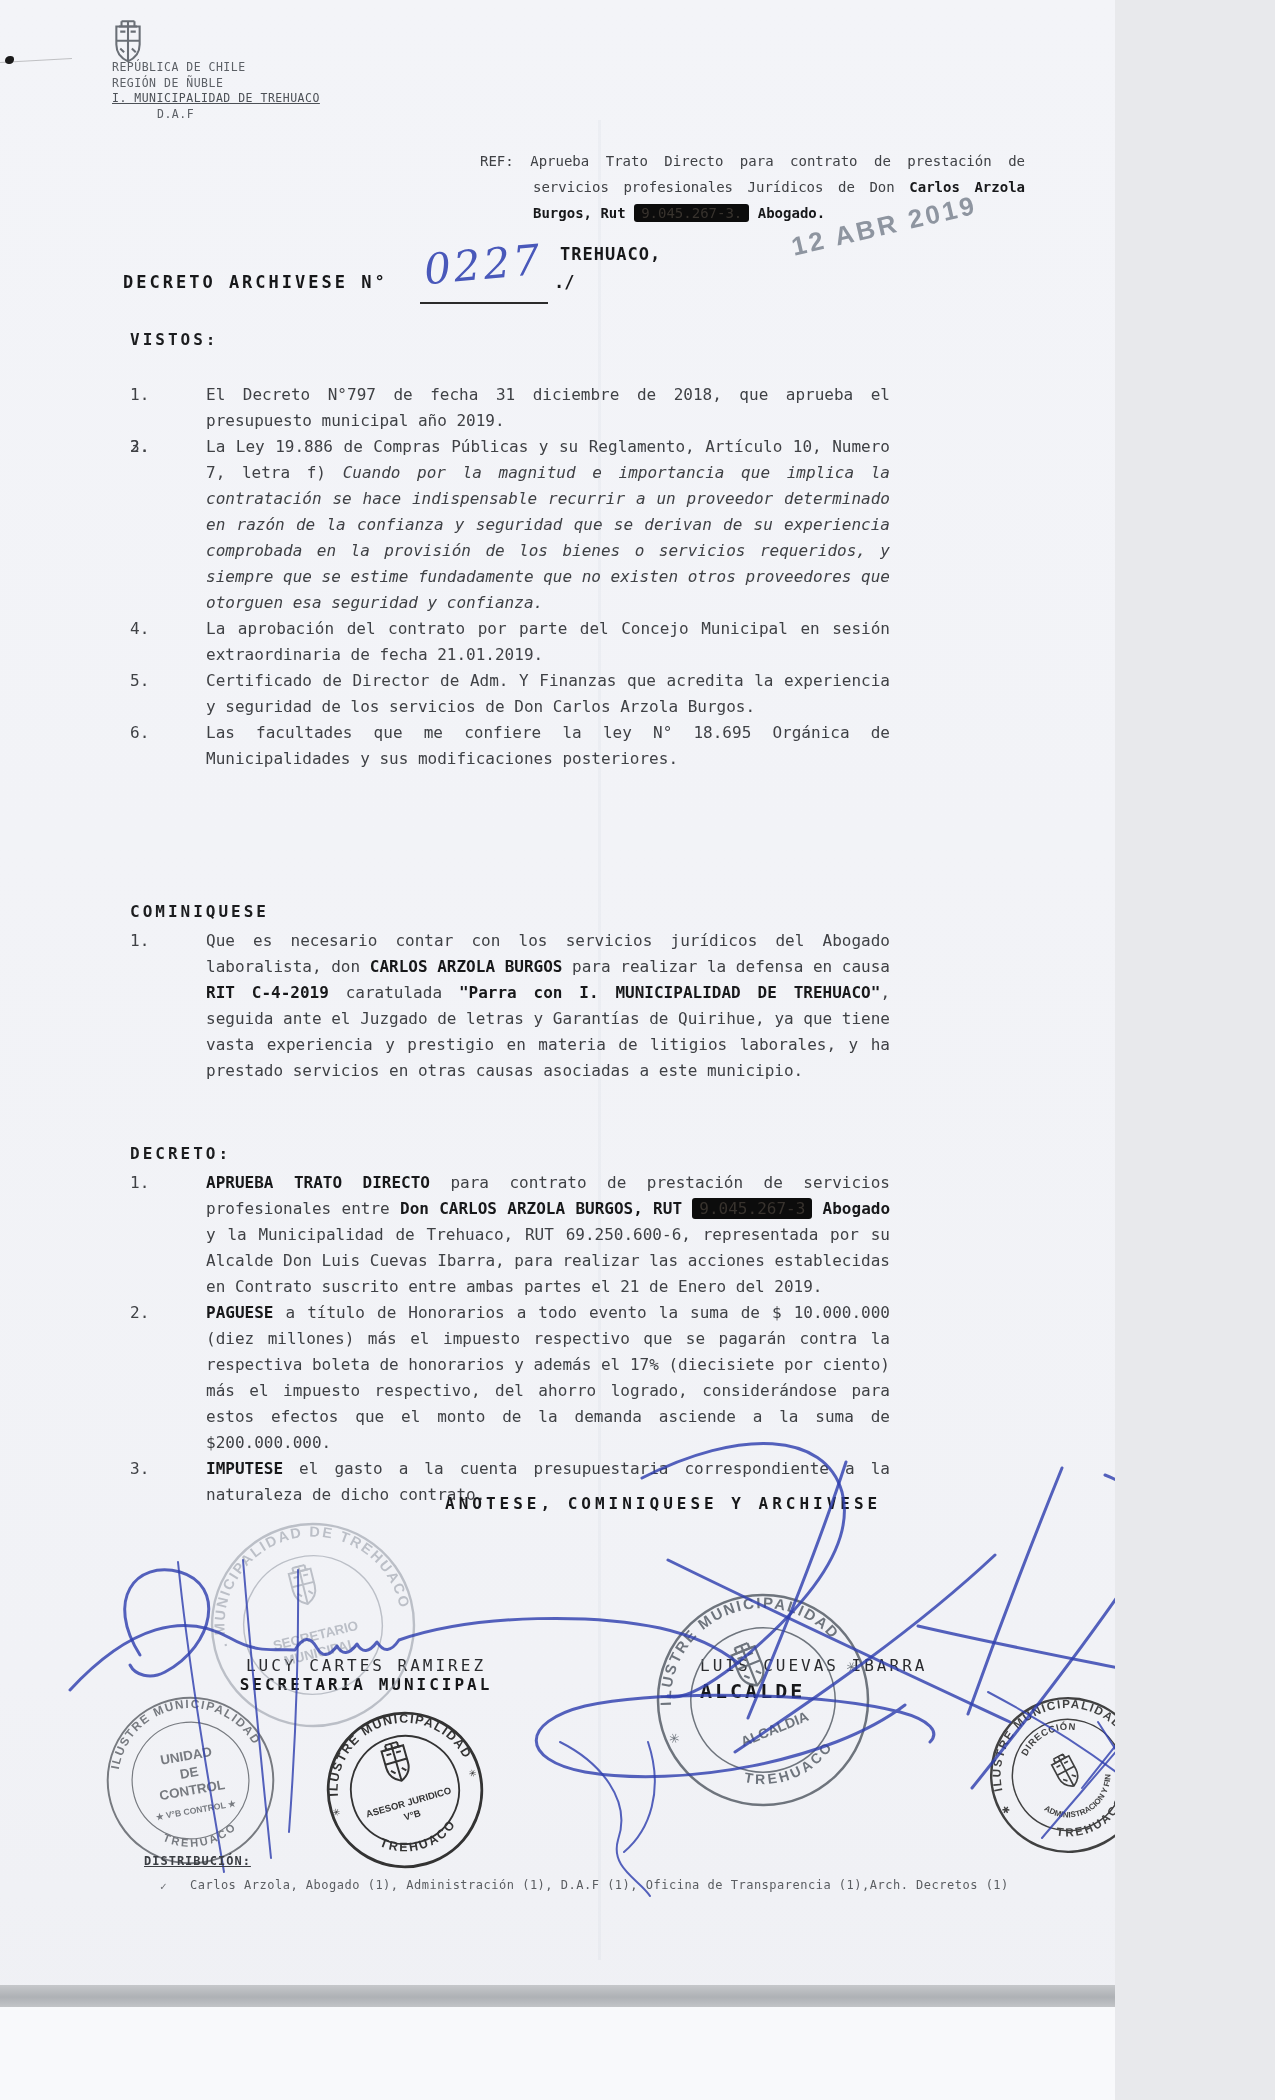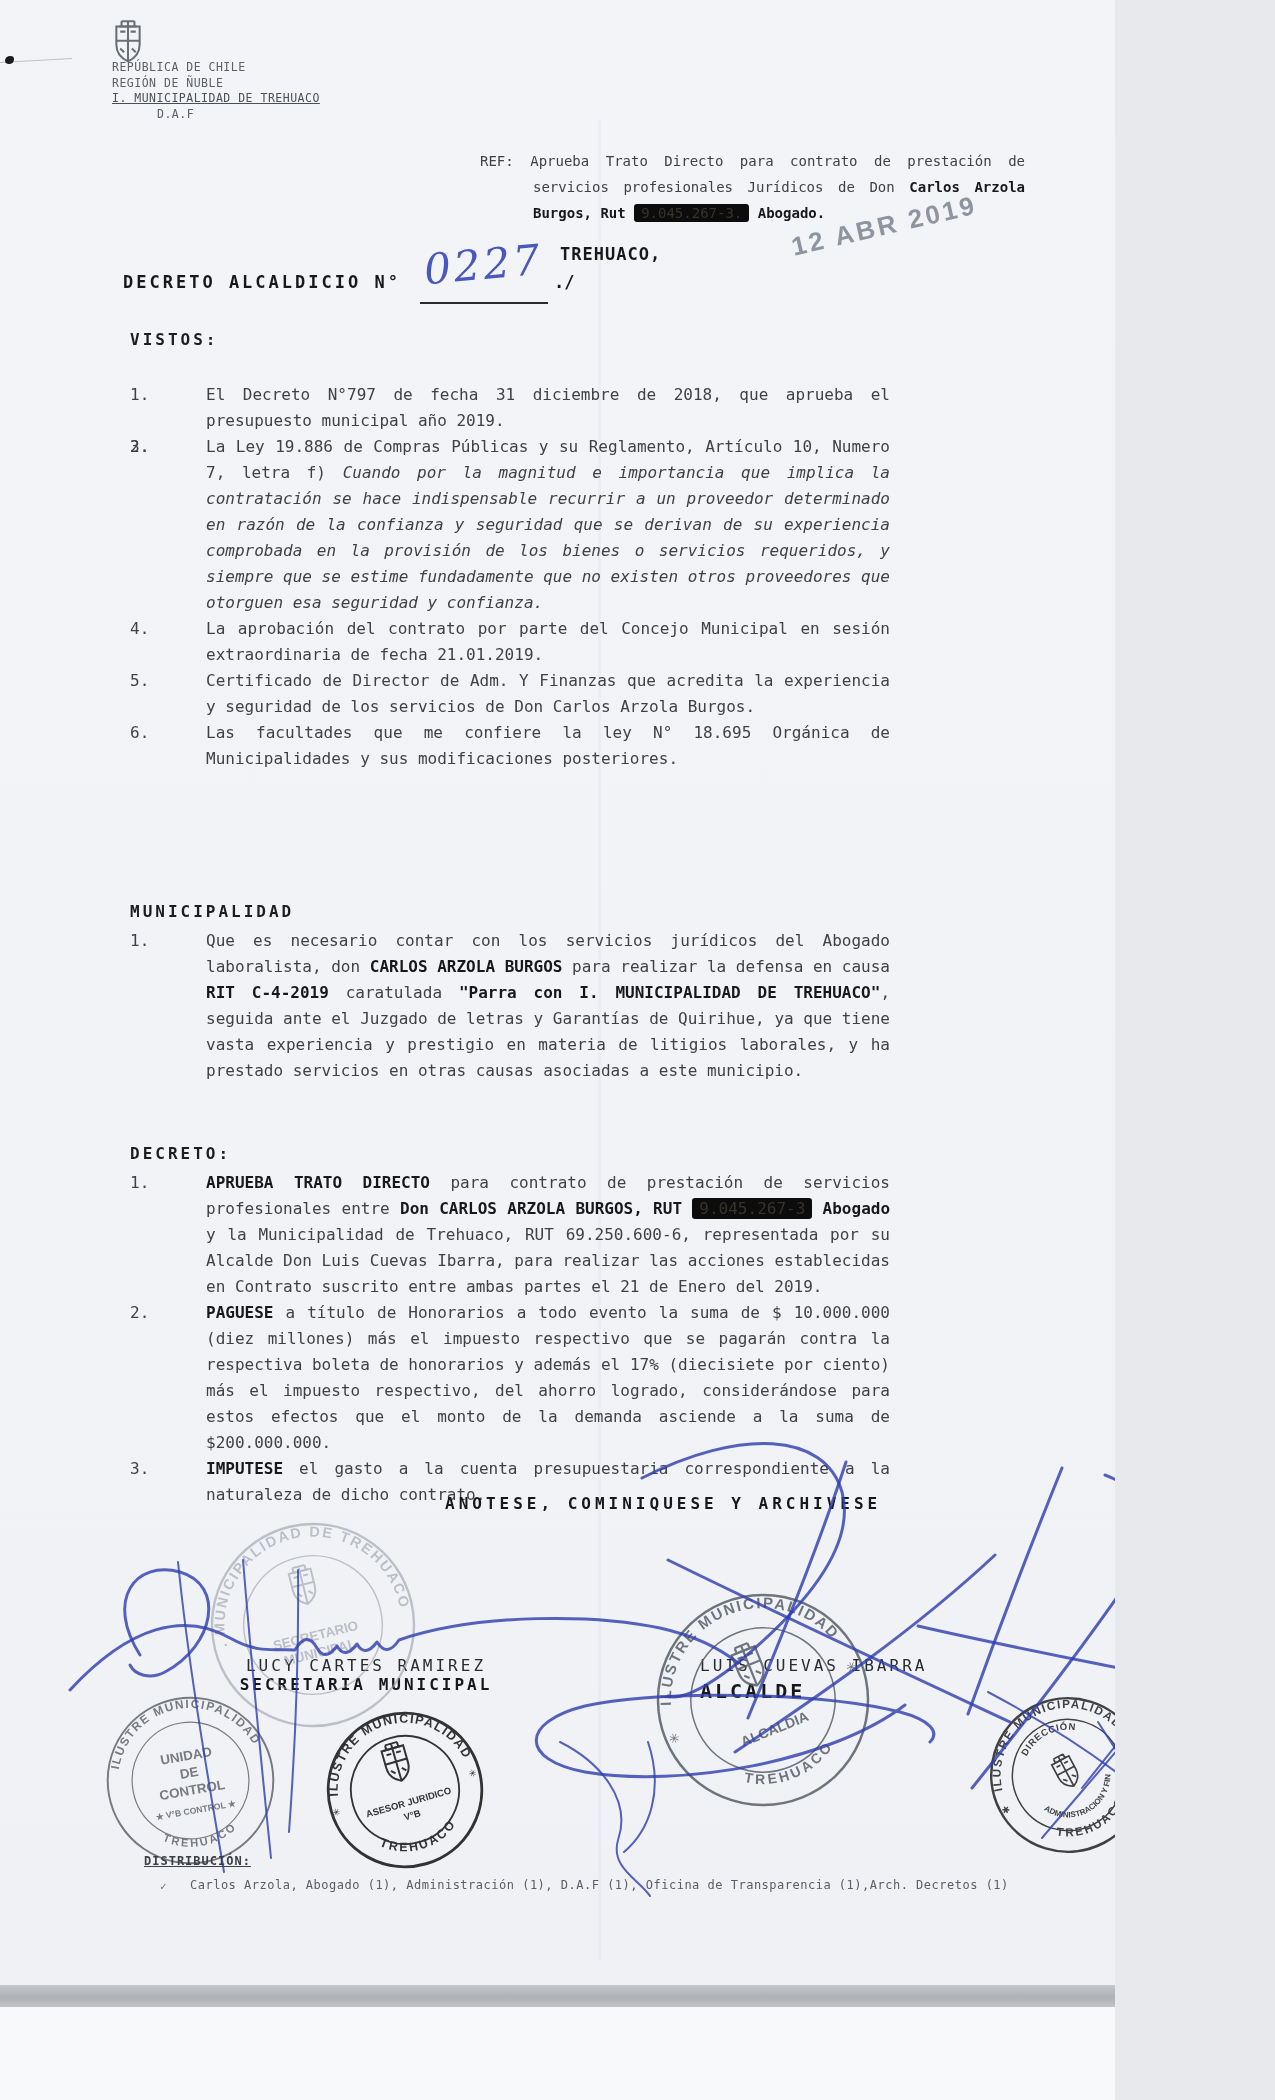--- a/index.html
+++ b/index.html
@@ -56,21 +56,21 @@
     <use href="#crest"></use>
   </svg>
   <div class="abs hline" style="left:112px;top:60px;">REPÚBLICA DE CHILE</div>
   <div class="abs hline" style="left:112px;top:76px;">REGIÓN DE ÑUBLE</div>
   <div class="abs hline u" style="left:112px;top:91px;">I. MUNICIPALIDAD DE TREHUACO</div>
   <div class="abs hline" style="left:112px;top:107px;margin-left:45px;">D.A.F</div>
 
   <div class="abs jtext" style="left:480px;top:148px;width:492px;font-size:14px;line-height:26px;padding-left:53px;text-indent:-53px;"><span>REF: Aprueba Trato Directo para contrato de prestación de servicios profesionales Jurídicos de Don </span><span class="b">Carlos Arzola Burgos, Rut </span><span class="redact">9.045.267-3.</span><span class="b"> Abogado.</span></div>
 
   <div class="abs b" style="left:560px;top:244px;font-size:17px;letter-spacing:1px;">TREHUACO,</div>
-  <div class="abs b" style="left:123px;top:272px;font-size:17px;letter-spacing:3px;">DECRETO ALCALDICIO N°</div>
+  <div class="abs b" style="left:123px;top:272px;font-size:17px;letter-spacing:3px;">DECRETO ARCHIVESE N°</div>
   <div class="abs" style="left:424px;top:240px;font-family:'DejaVu Serif',serif;font-style:italic;font-size:42px;color:#3748b4;letter-spacing:3px;transform:rotate(-5deg);opacity:.9;">0227</div>
   <div class="abs" style="left:420px;top:302px;width:128px;height:2px;background:#2b2b2b;"></div>
   <div class="abs b" style="left:554px;top:272px;font-size:17px;">./</div>
 
   <div class="abs" style="left:792px;top:232px;font-family:'Liberation Sans',sans-serif;font-weight:bold;font-size:26px;letter-spacing:3px;color:#848b97;transform:rotate(-13deg);transform-origin:left center;opacity:.9;">12 ABR 2019</div>
 
   <div class="abs sec-title" style="left:130px;top:330px;">VISTOS:</div>
   <div class="abs list" style="left:130px;top:382px;">
     <div class="item">
       <span class="num">1.</span>
@@ -90,21 +90,21 @@
     <div class="item">
       <span class="num">5.</span>
       <div class="jtext"><span>Certificado de Director de Adm. Y Finanzas que acredita la experiencia y seguridad de los servicios de Don Carlos Arzola Burgos.</span></div>
     </div>
     <div class="item">
       <span class="num">6.</span>
       <div class="jtext"><span>Las facultades que me confiere la ley N° 18.695 Orgánica de Municipalidades y sus modificaciones posteriores.</span></div>
     </div>
   </div>
 
-  <div class="abs sec-title" style="left:130px;top:902px;">MUNICIPALIDAD</div>
+  <div class="abs sec-title" style="left:130px;top:902px;">COMINIQUESE</div>
   <div class="abs list" style="left:130px;top:928px;">
     <div class="item">
       <span class="num">1.</span>
       <div class="jtext"><span>Que es necesario contar con los servicios jurídicos del Abogado laboralista, don </span><span class="b">CARLOS ARZOLA BURGOS</span><span> para realizar la defensa en causa </span><span class="b">RIT C-4-2019</span><span> caratulada </span><span class="b">"Parra con I. MUNICIPALIDAD DE TREHUACO"</span><span>, seguida ante el Juzgado de letras y Garantías de Quirihue, ya que tiene vasta experiencia y prestigio en materia de litigios laborales, y ha prestado servicios en otras causas asociadas a este municipio.</span></div>
     </div>
   </div>
 
   <div class="abs sec-title" style="left:130px;top:1144px;">DECRETO:</div>
   <div class="abs list" style="left:130px;top:1170px;">
     <div class="item">

